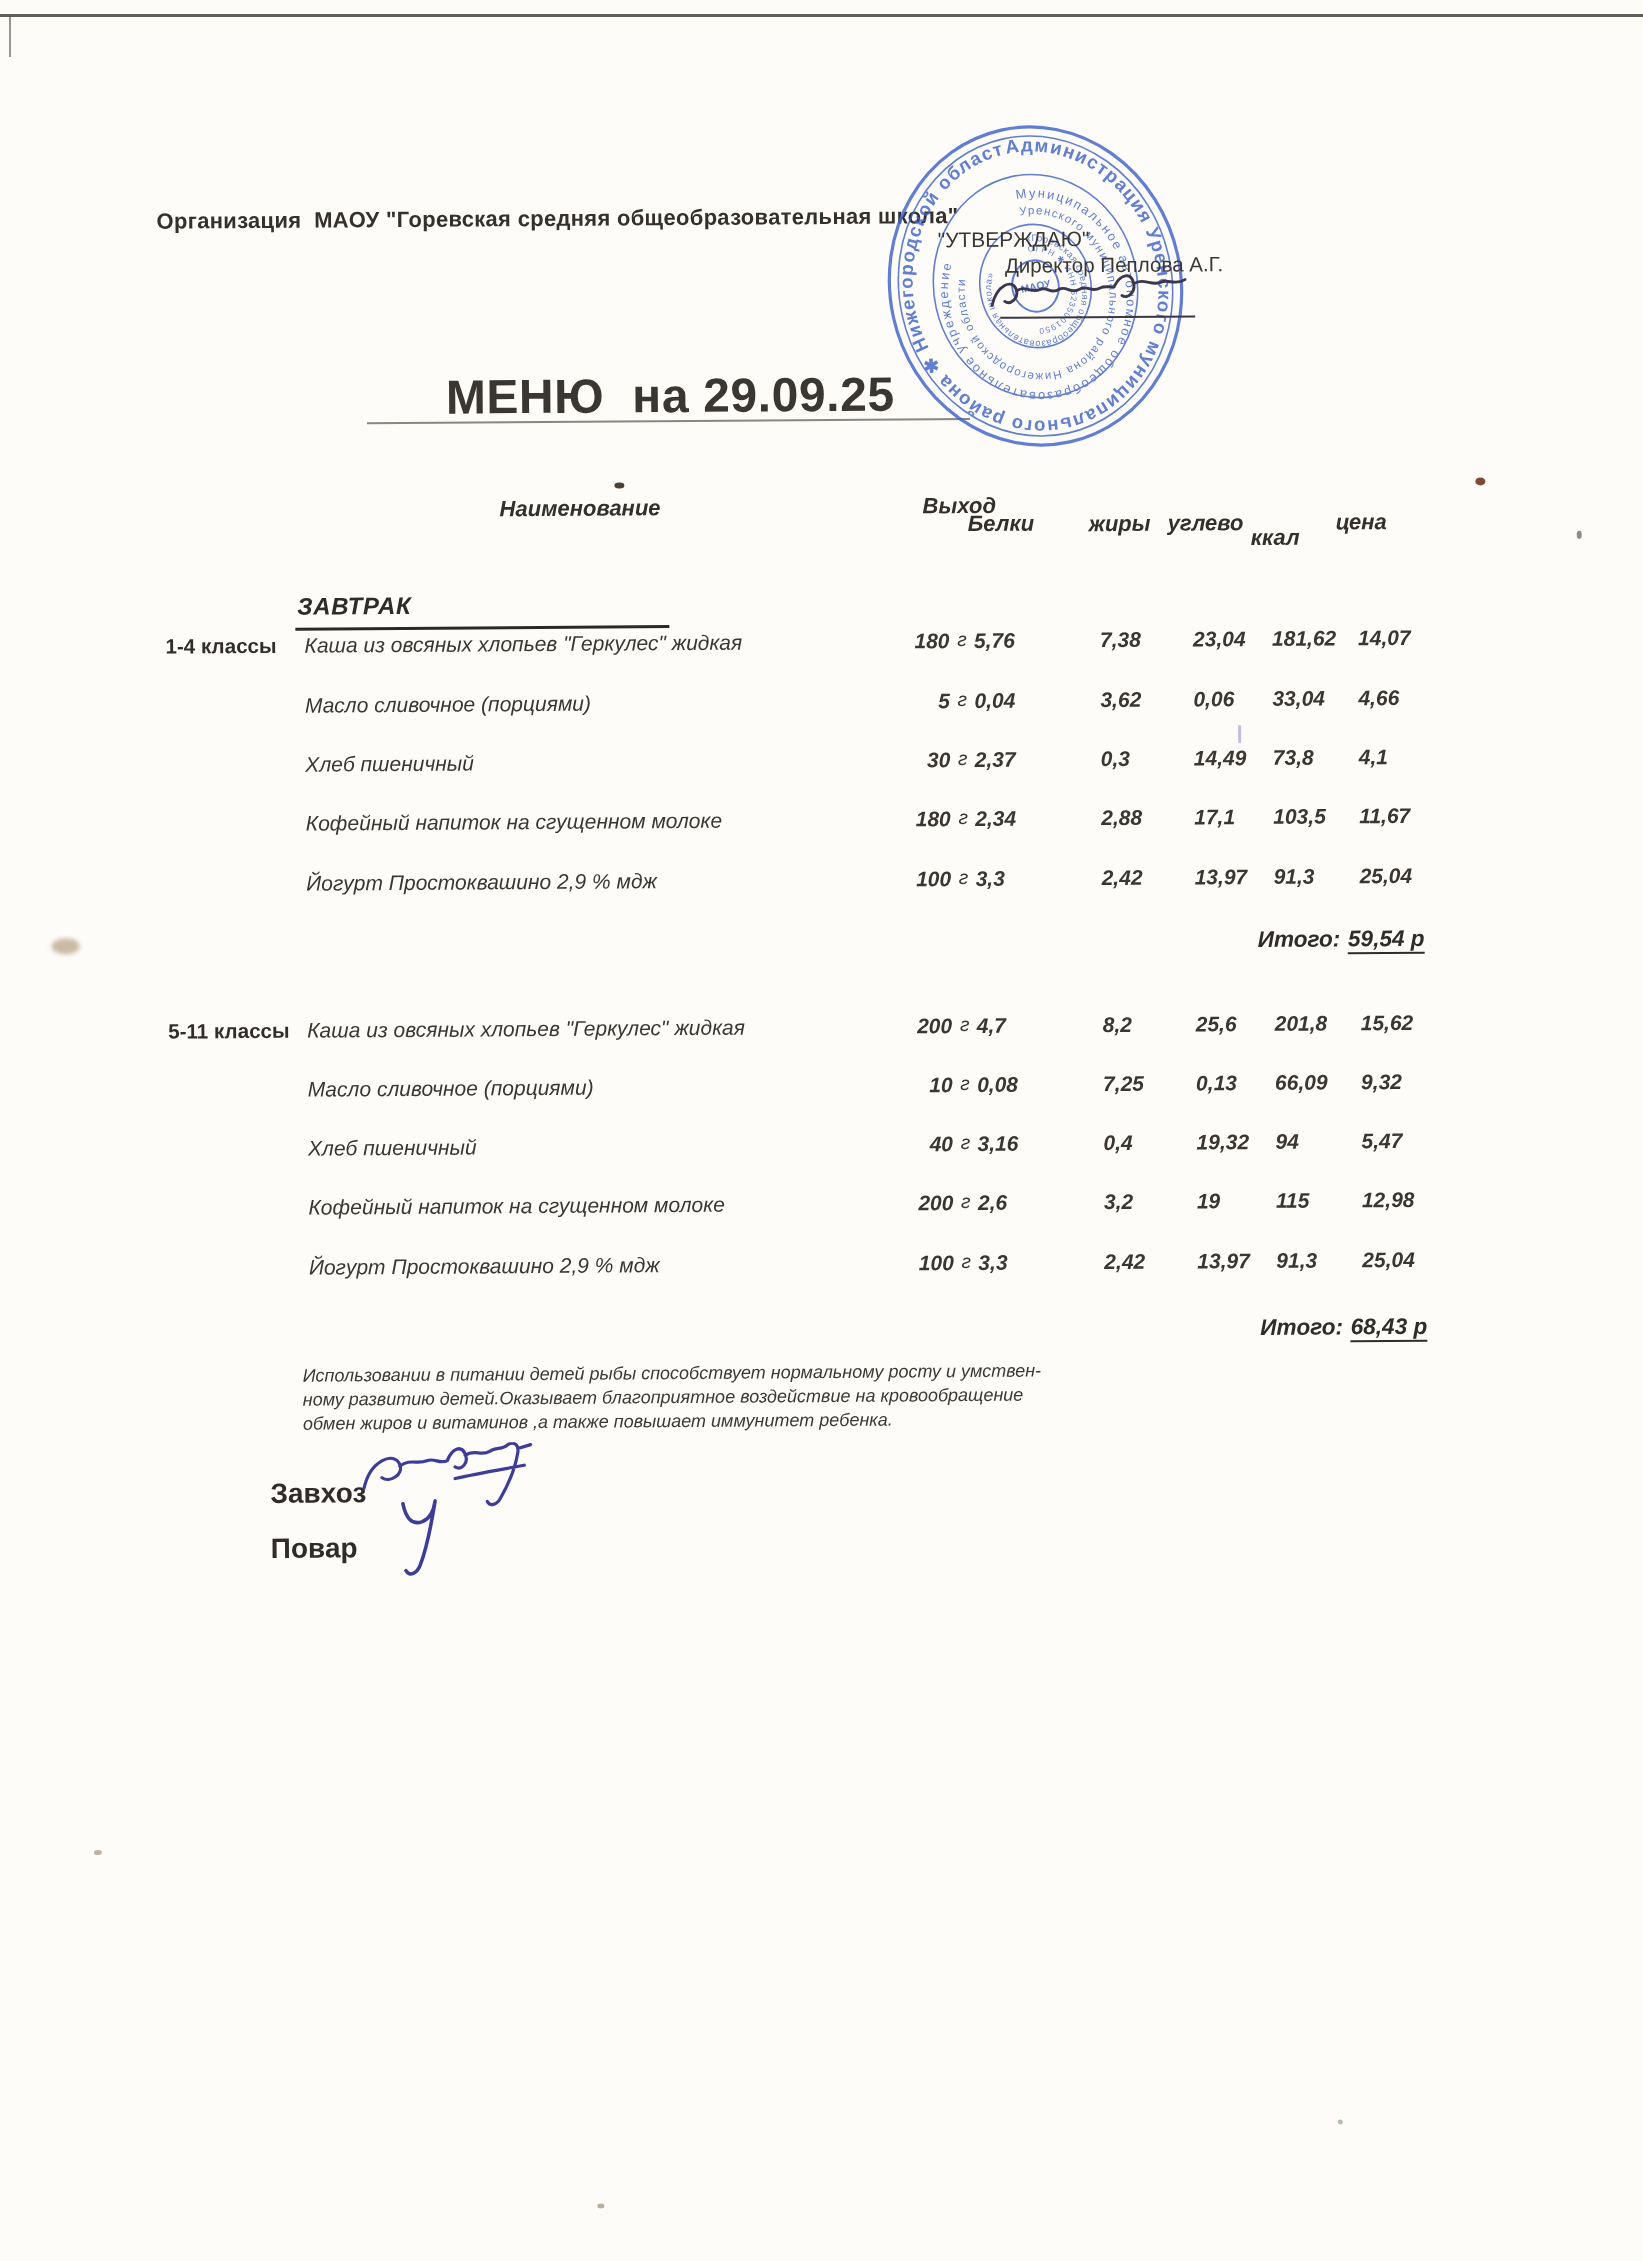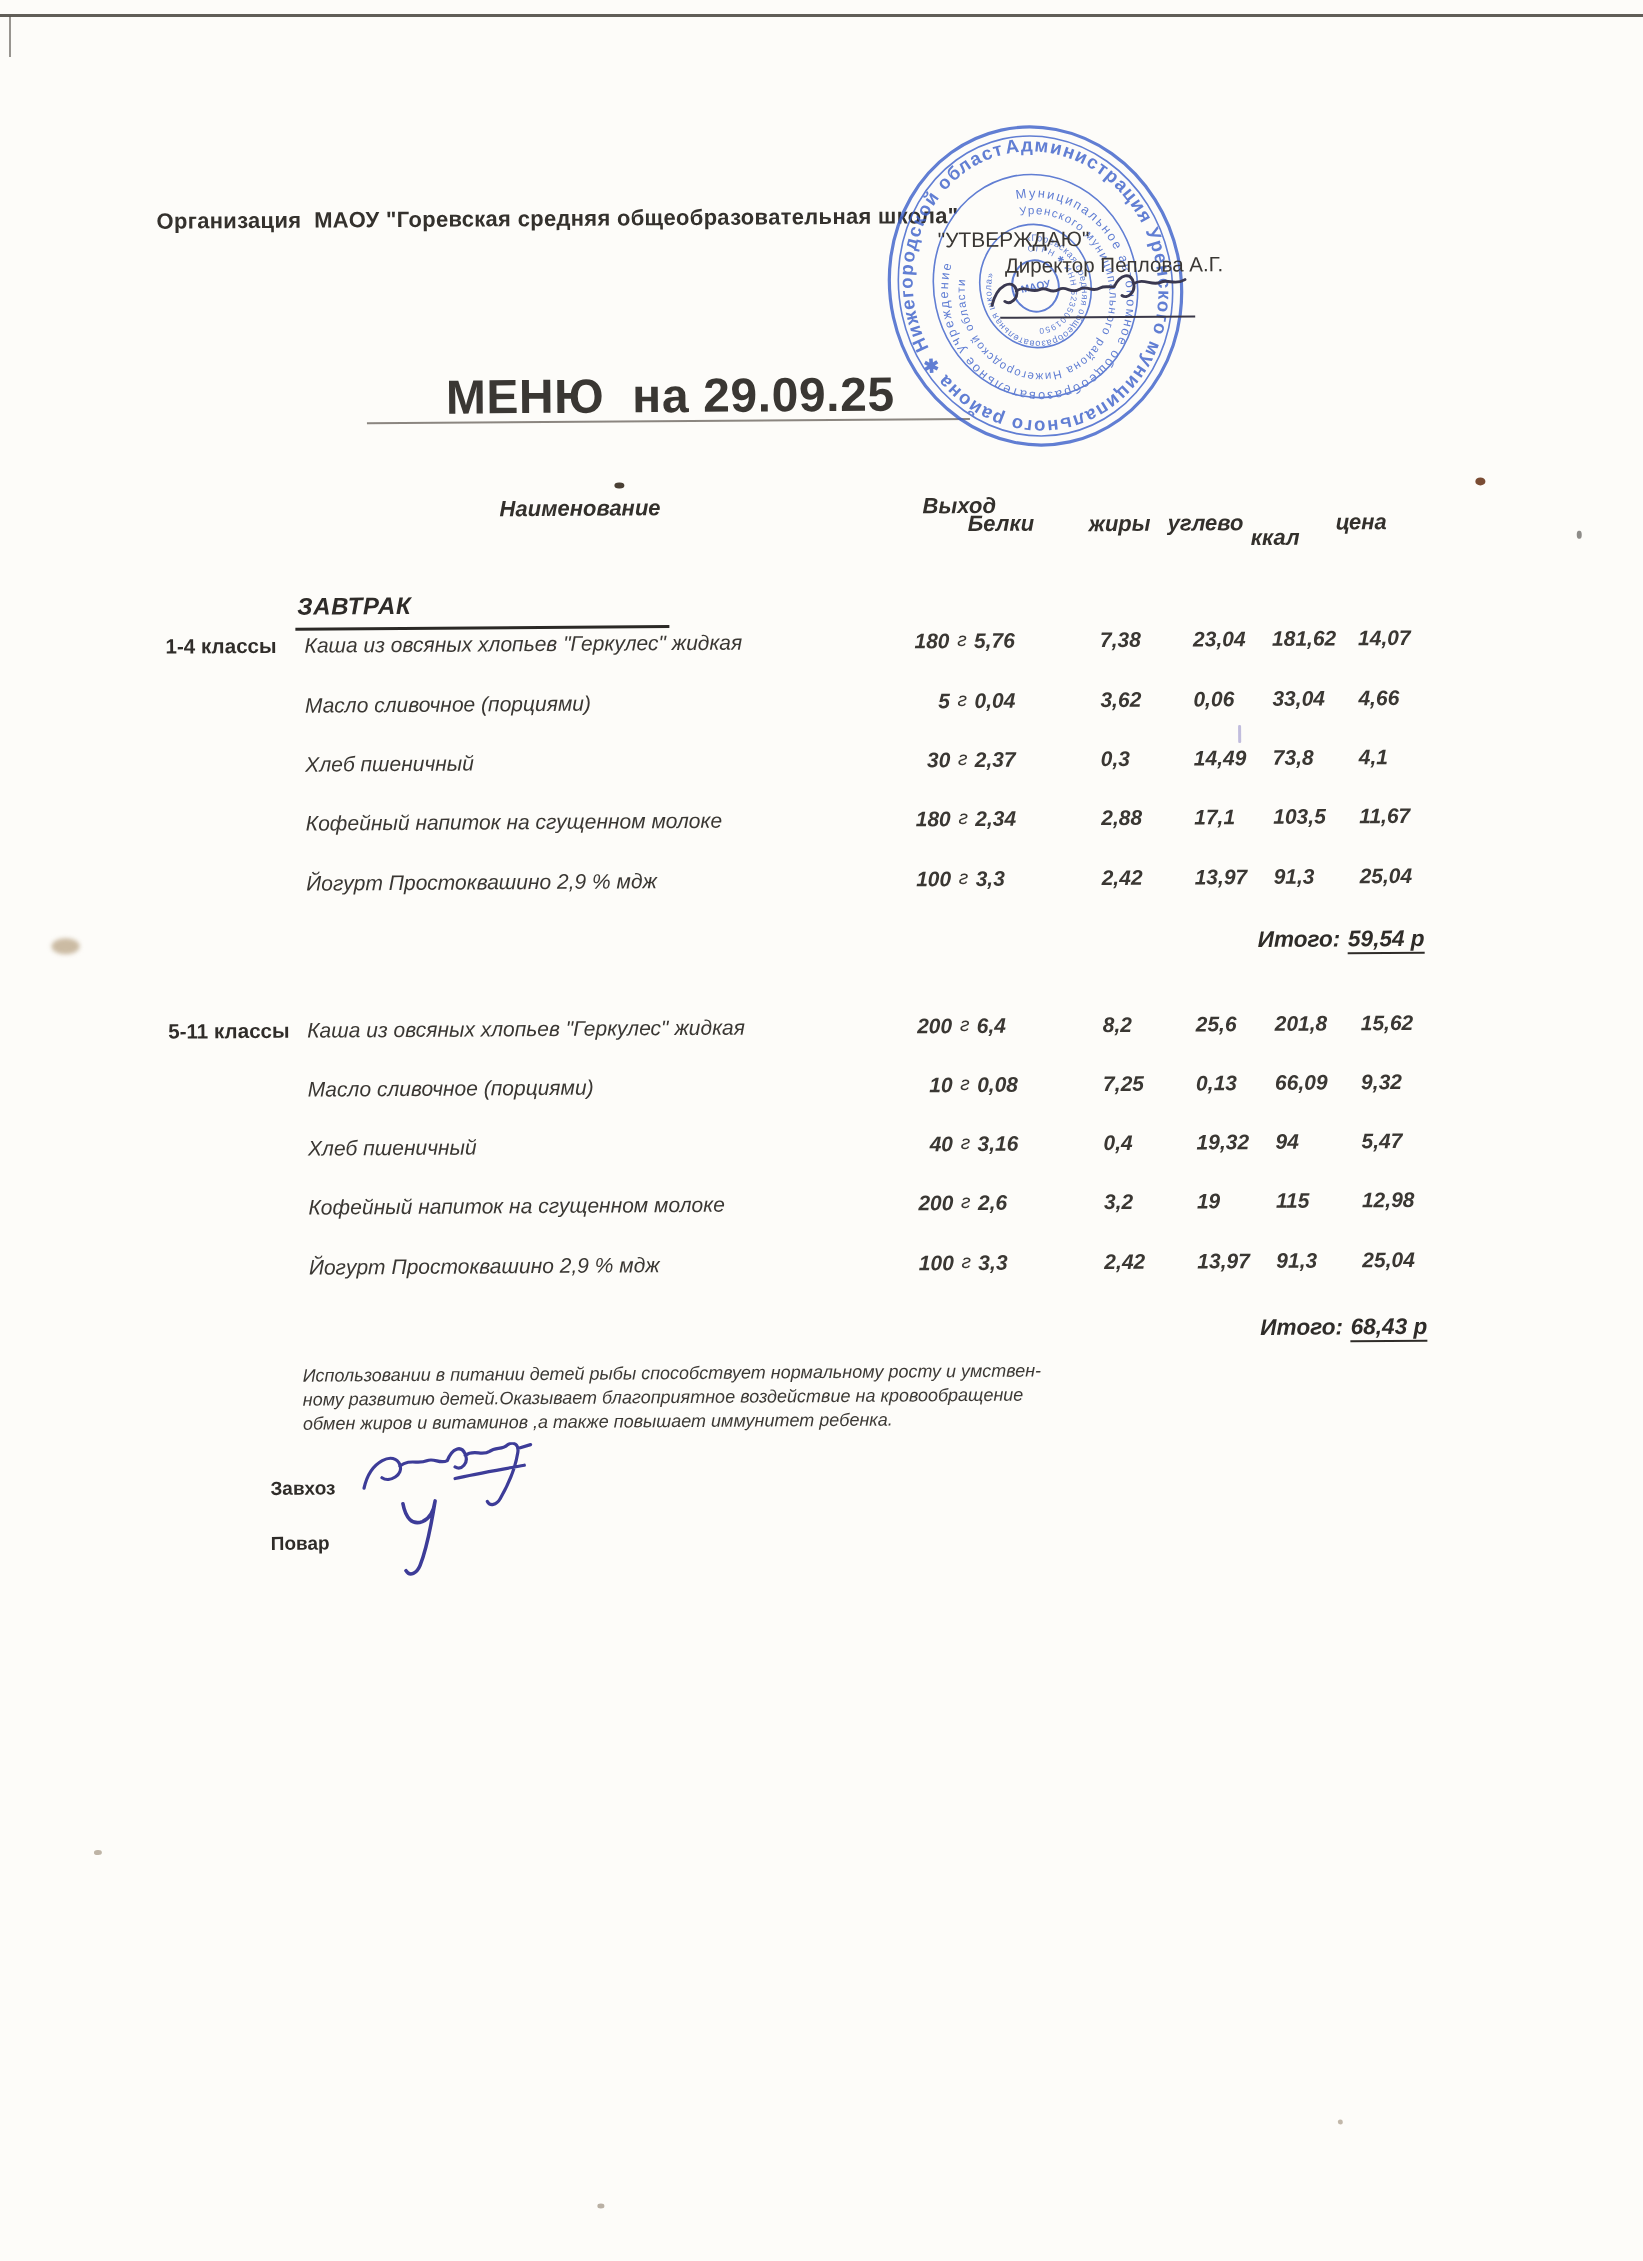--- a/index.html
+++ b/index.html
@@ -40,21 +40,21 @@
   .out { width:42px; text-align:right; font-weight:bold; }
   .unit{ width:24.5px; padding-left:7.7px; font-size:19.3px; }
   .num { text-align:left; font-weight:bold; }
   .w-p { width:98px; } .w-f { width:93px;margin-left:28px; } .w-c { width:79px; } .w-k { width:86px; } .w-pr{ width:98px; }
 
   .total { position:absolute; width:322px; text-align:right; font-size:22.6px; font-weight:bold; font-style:italic; color:#2f2c29; }
   .total .tv { text-decoration:none; border-bottom:2.6px solid #2f2c29; padding-bottom:1.3px; margin-left:7.7px; }
 
   .note { left:293px; top:1360px; width:741px; font-size:18px; font-style:italic; line-height:24px; color:#3c3935; white-space:pre-line; }
 
-  .sig-label { font-size:19px; font-weight:bold; color:#2f2c29; }
+  .sig-label { font-size:28px; font-weight:bold; color:#2f2c29; }
   .zavhoz-label { left:260px; top:1474px; }
   .povar-label { left:260px; top:1529px; }
   .zavhoz-sig { left:348px; top:1440px; }
   .povar-sig { left:382px; top:1493px; }
 
   .speck { position:absolute; border-radius:50%; }
 </style>
 </head>
 <body>
 
@@ -170,21 +170,21 @@
 
     <div class="total" style="left:1096px; top:930px;">
       <span>Итого:</span><span class="tv">59,54 р</span>
     </div>
 
     <div class="trow" style="top:1015px;">
       <div class="c cls">5-11 классы</div>
       <div class="c nm">Каша из овсяных хлопьев "Геркулес" жидкая</div>
       <div class="c out">200</div>
       <div class="c unit">г</div>
-      <div class="c num w-p">6,4</div>
+      <div class="c num w-p">4,7</div>
       <div class="c num w-f">8,2</div>
       <div class="c num w-c">25,6</div>
       <div class="c num w-k">201,8</div>
       <div class="c num w-pr">15,62</div>
     </div>
     <div class="trow" style="top:1074px;">
       <div class="c cls"></div>
       <div class="c nm">Масло сливочное (порциями)</div>
       <div class="c out">10</div>
       <div class="c unit">г</div>

